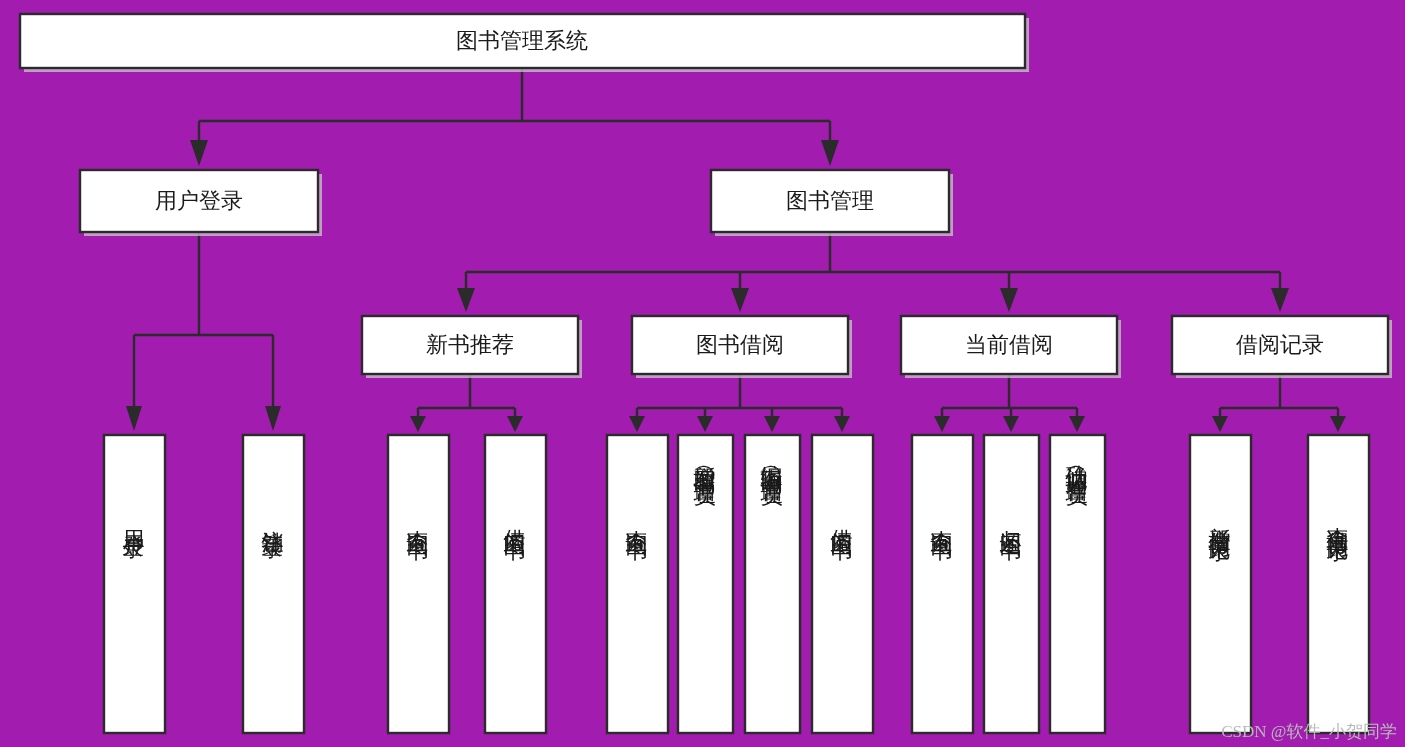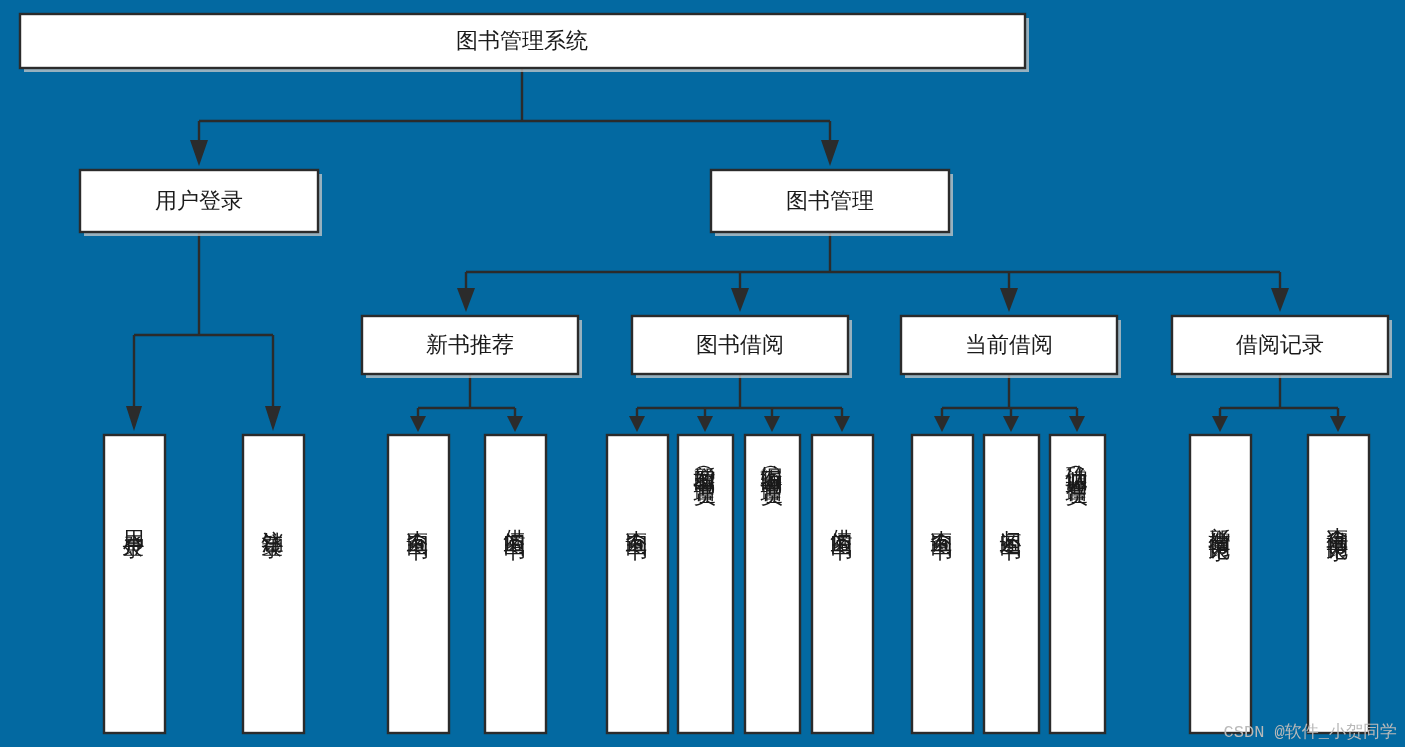--- a/index.html
+++ b/index.html
@@ -10,21 +10,21 @@
   body {
     width: 1405px;
     height: 747px;
     font-family: "DejaVu Sans", "Liberation Sans", sans-serif;
     overflow: hidden;
   }
   #diagram-root {
     position: relative;
     width: 1405px;
     height: 747px;
-    background: #0369a1;
+    background: #a21caf;
   }
   svg#diagram-svg {
     position: absolute;
     left: 0;
     top: 0;
     width: 1405px;
     height: 747px;
   }
   .node-box {
     fill: #ffffff;
@@ -57,21 +57,21 @@
     font-size: 22px;
     fill: #1a1a1a;
     writing-mode: vertical-rl;
     text-orientation: upright;
     letter-spacing: 3px;
   }
   .watermark-text {
     position: absolute;
     right: 8px;
     bottom: 4px;
-    font-family: Liberation Mono, monospace;
+    font-family: Liberation Serif, serif;
     font-size: 17px;
     color: #b9b9b9;
     white-space: nowrap;
     pointer-events: none;
   }
 </style>
 </head>
 <body>
 
 <div id="diagram-root">

